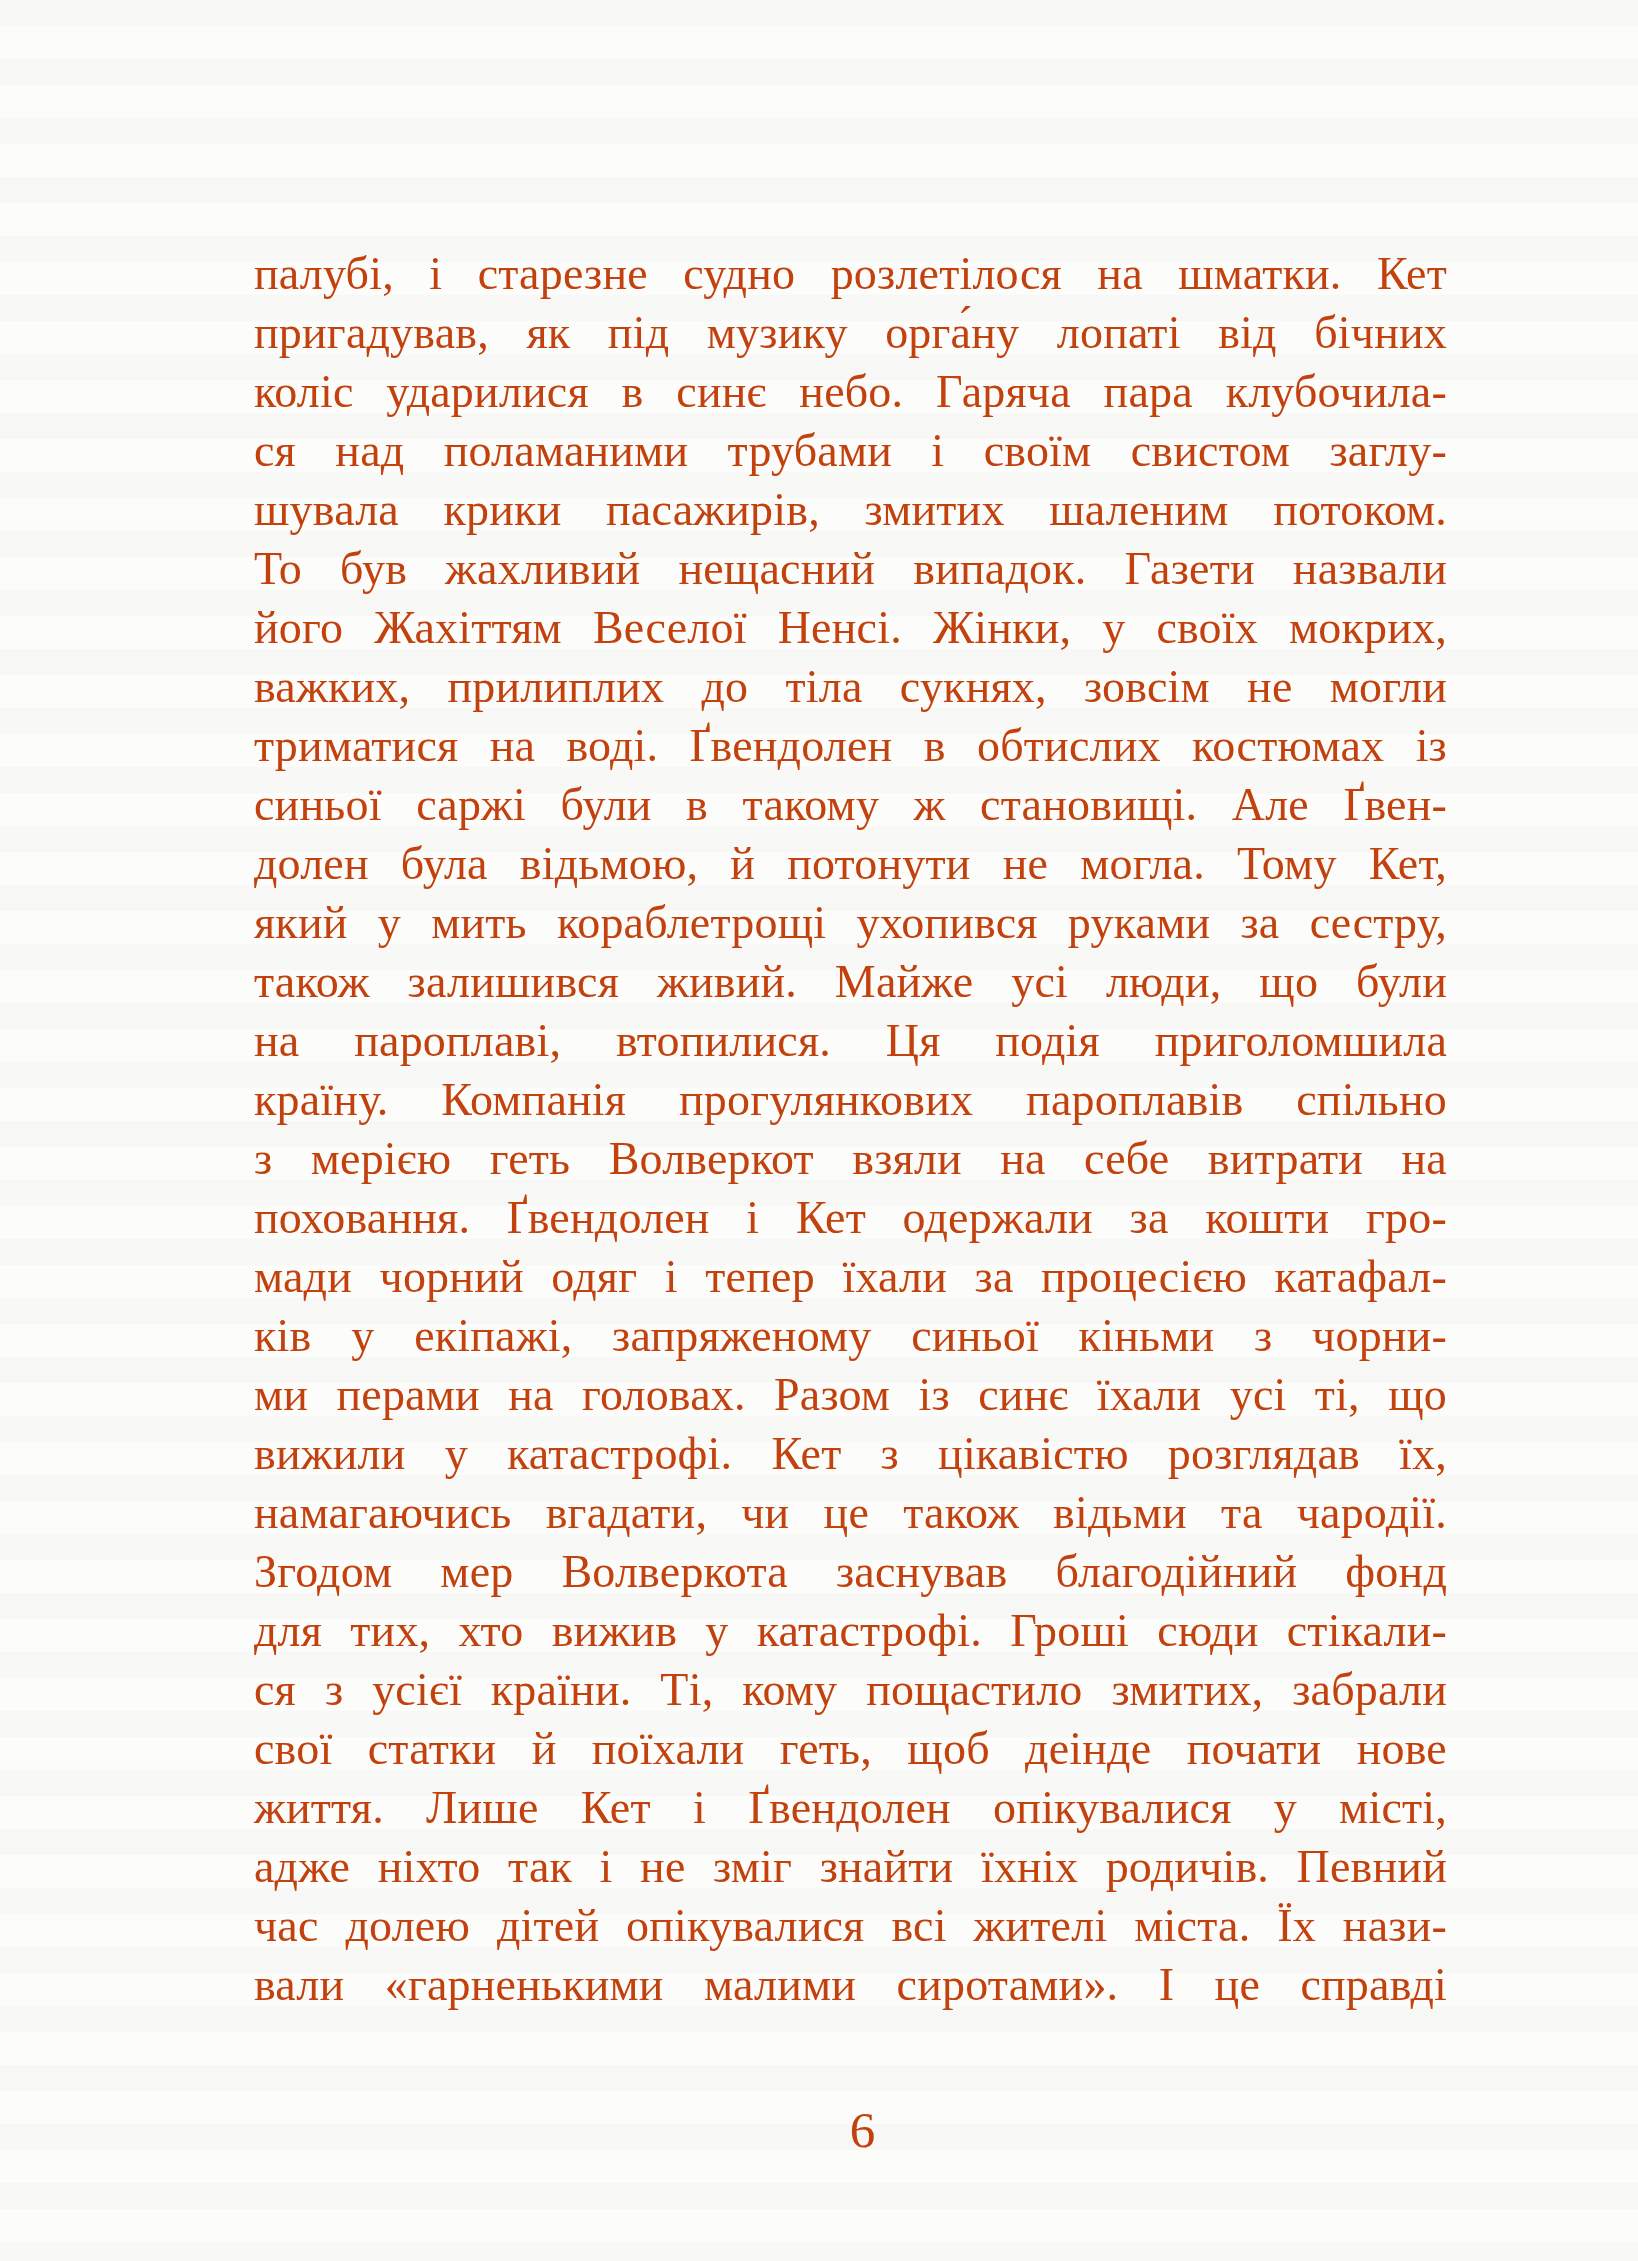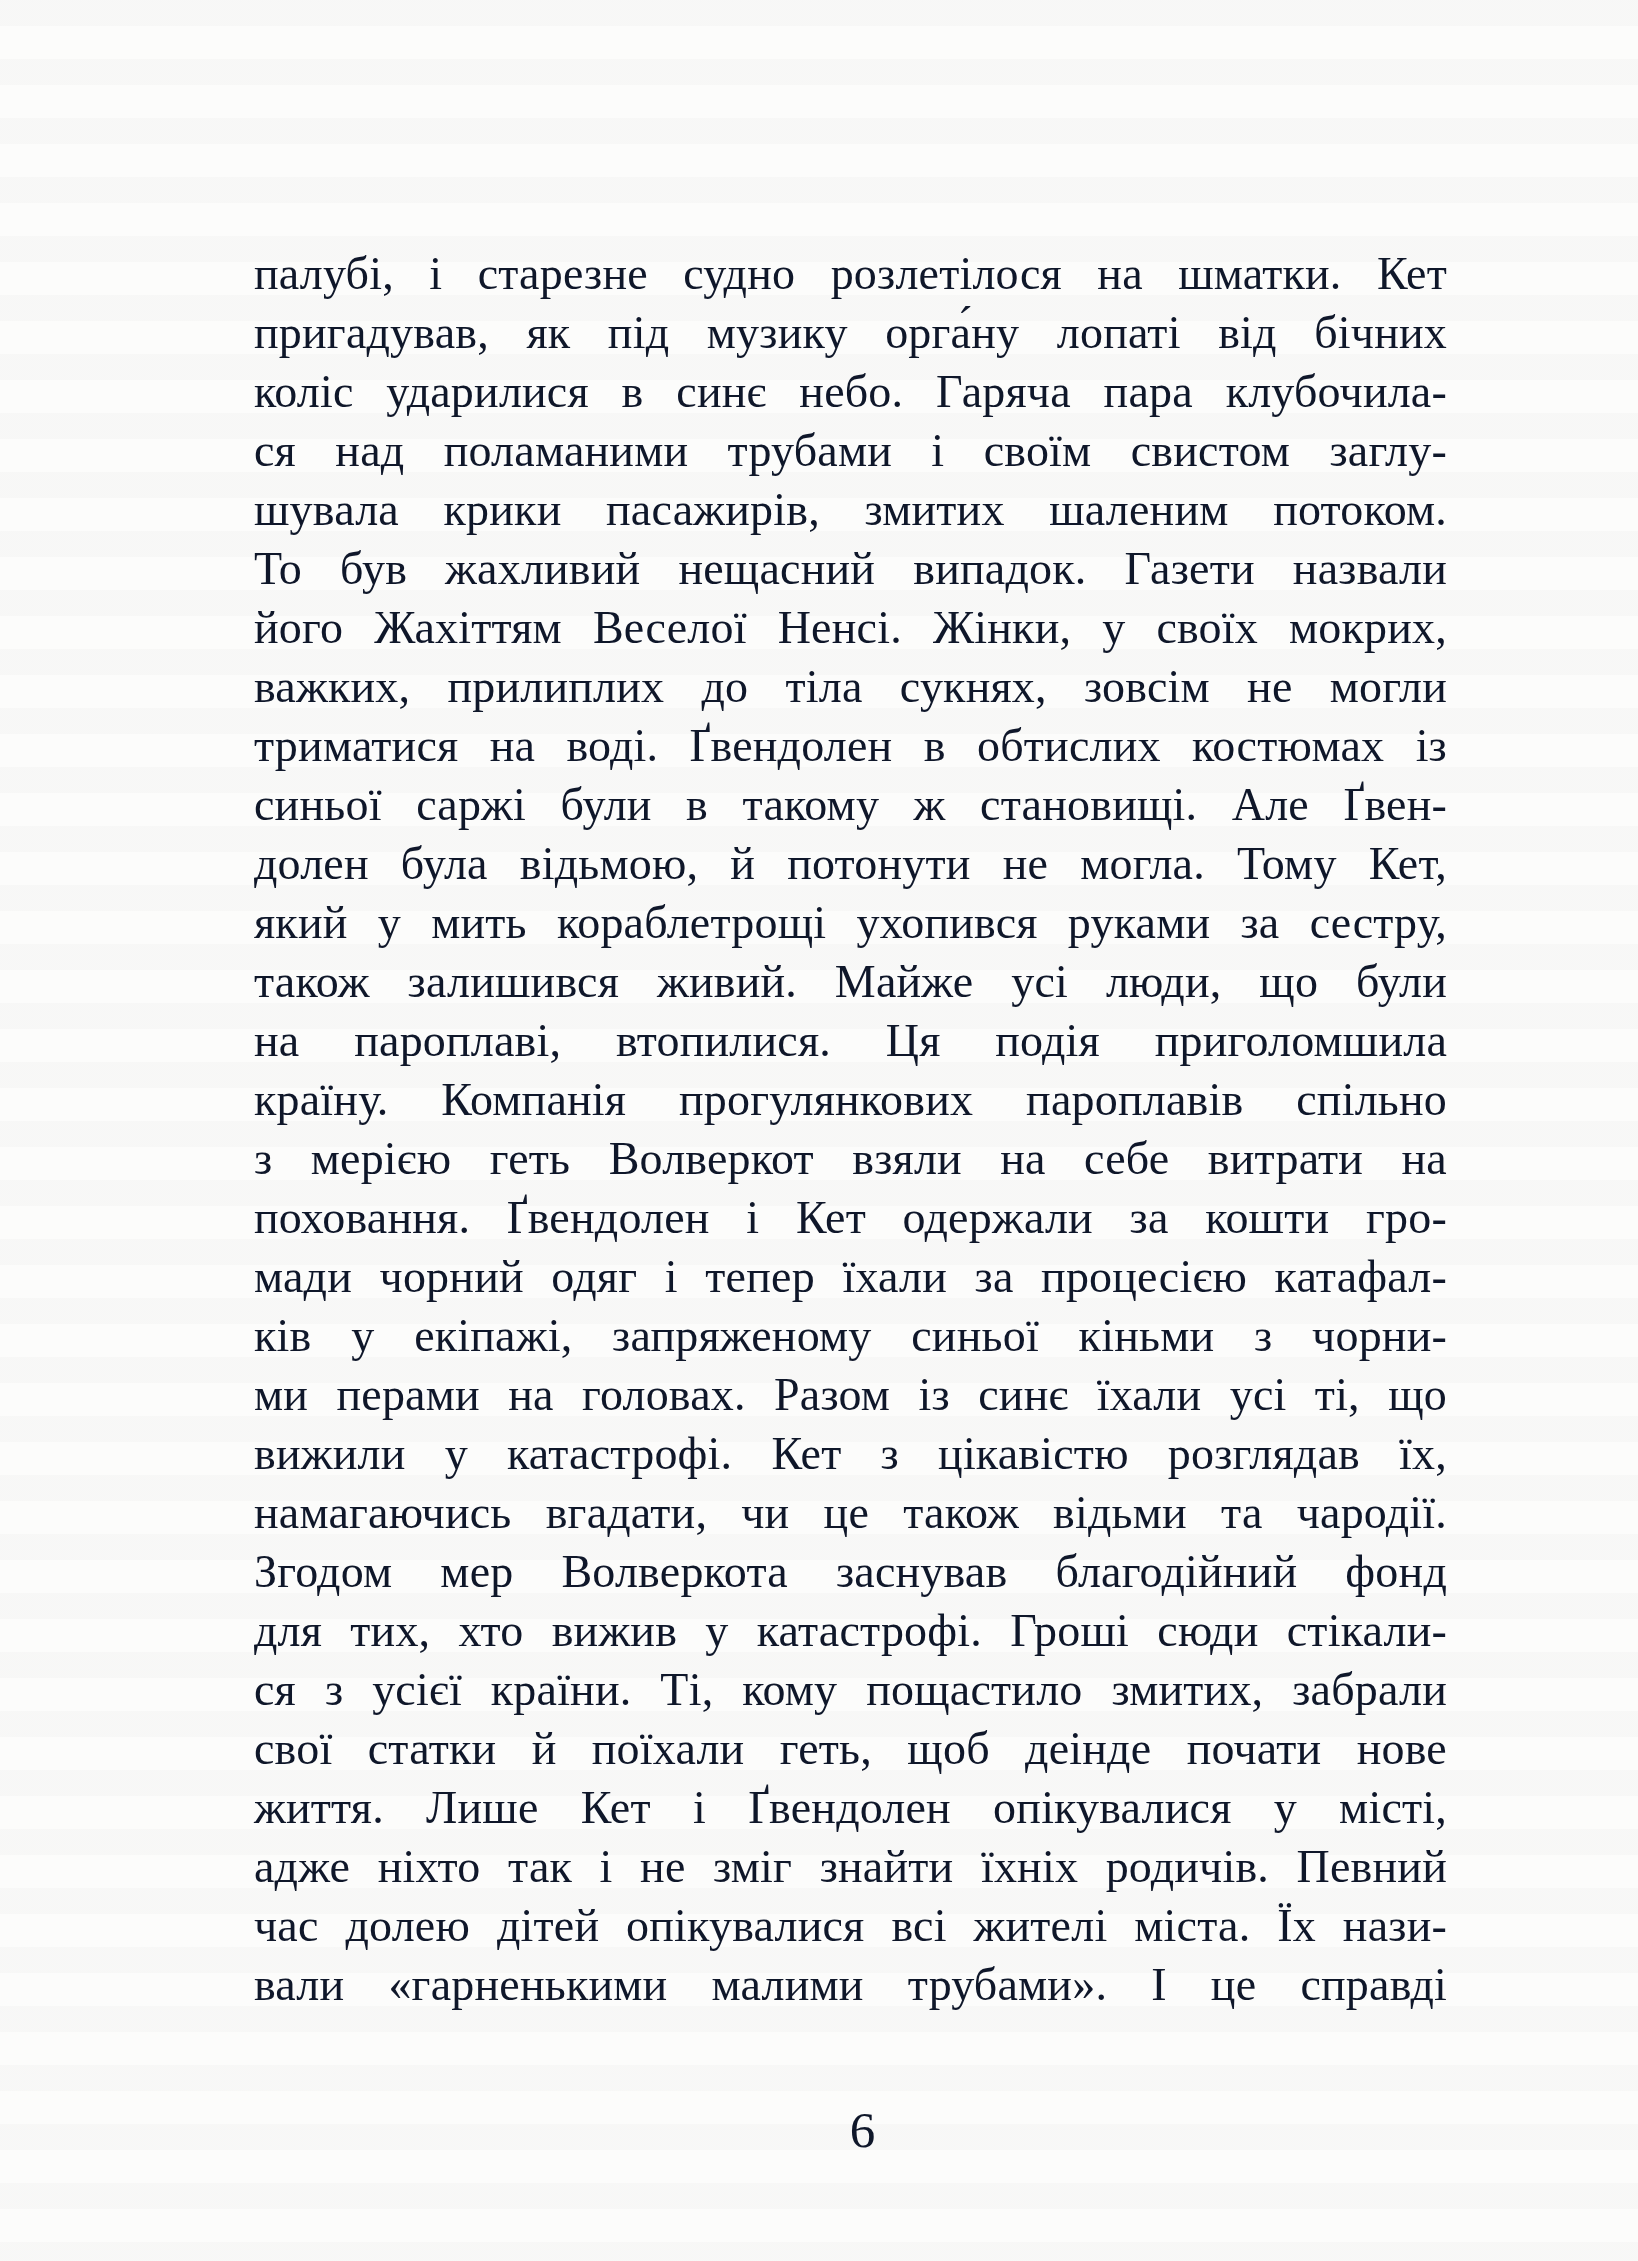--- a/index.html
+++ b/index.html
@@ -11,21 +11,21 @@
     height: 2261px;
     background: #f6f6f4;
     overflow: hidden;
   }
   .page {
     position: absolute;
     left: 0; top: 0;
     width: 1638px;
     height: 2261px;
     background: #fcfcfb;
-    color: #0f172a;
+    color: #c2410c;
     font-family: "Liberation Serif", "DejaVu Serif", serif;
   }
   
   .page::before {
     content: "";
     position: absolute;
     inset: 0;
     background: repeating-linear-gradient(
       180deg,
       rgba(60, 60, 60, 0.022) 0px,
@@ -89,17 +89,17 @@
     <div class="line">ми перами на головах. Разом із синє їхали усі ті, що</div>
     <div class="line">вижили у катастрофі. Кет з цікавістю розглядав їх,</div>
     <div class="line">намагаючись вгадати, чи це також відьми та чародії.</div>
     <div class="line">Згодом мер Волверкота заснував благодійний фонд</div>
     <div class="line">для тих, хто вижив у катастрофі. Гроші сюди стікали-</div>
     <div class="line">ся з усієї країни. Ті, кому пощастило змитих, забрали</div>
     <div class="line">свої статки й поїхали геть, щоб деінде почати нове</div>
     <div class="line">життя. Лише Кет і Ґвендолен опікувалися у місті,</div>
     <div class="line">адже ніхто так і не зміг знайти їхніх родичів. Певний</div>
     <div class="line">час долею дітей опікувалися всі жителі міста. Їх нази-</div>
-    <div class="line">вали «гарненькими малими трубами». І це справді</div>
+    <div class="line">вали «гарненькими малими сиротами». І це справді</div>
   </div>
   <div class="folio">6</div>
 </div>
 
 
 </body></html>

